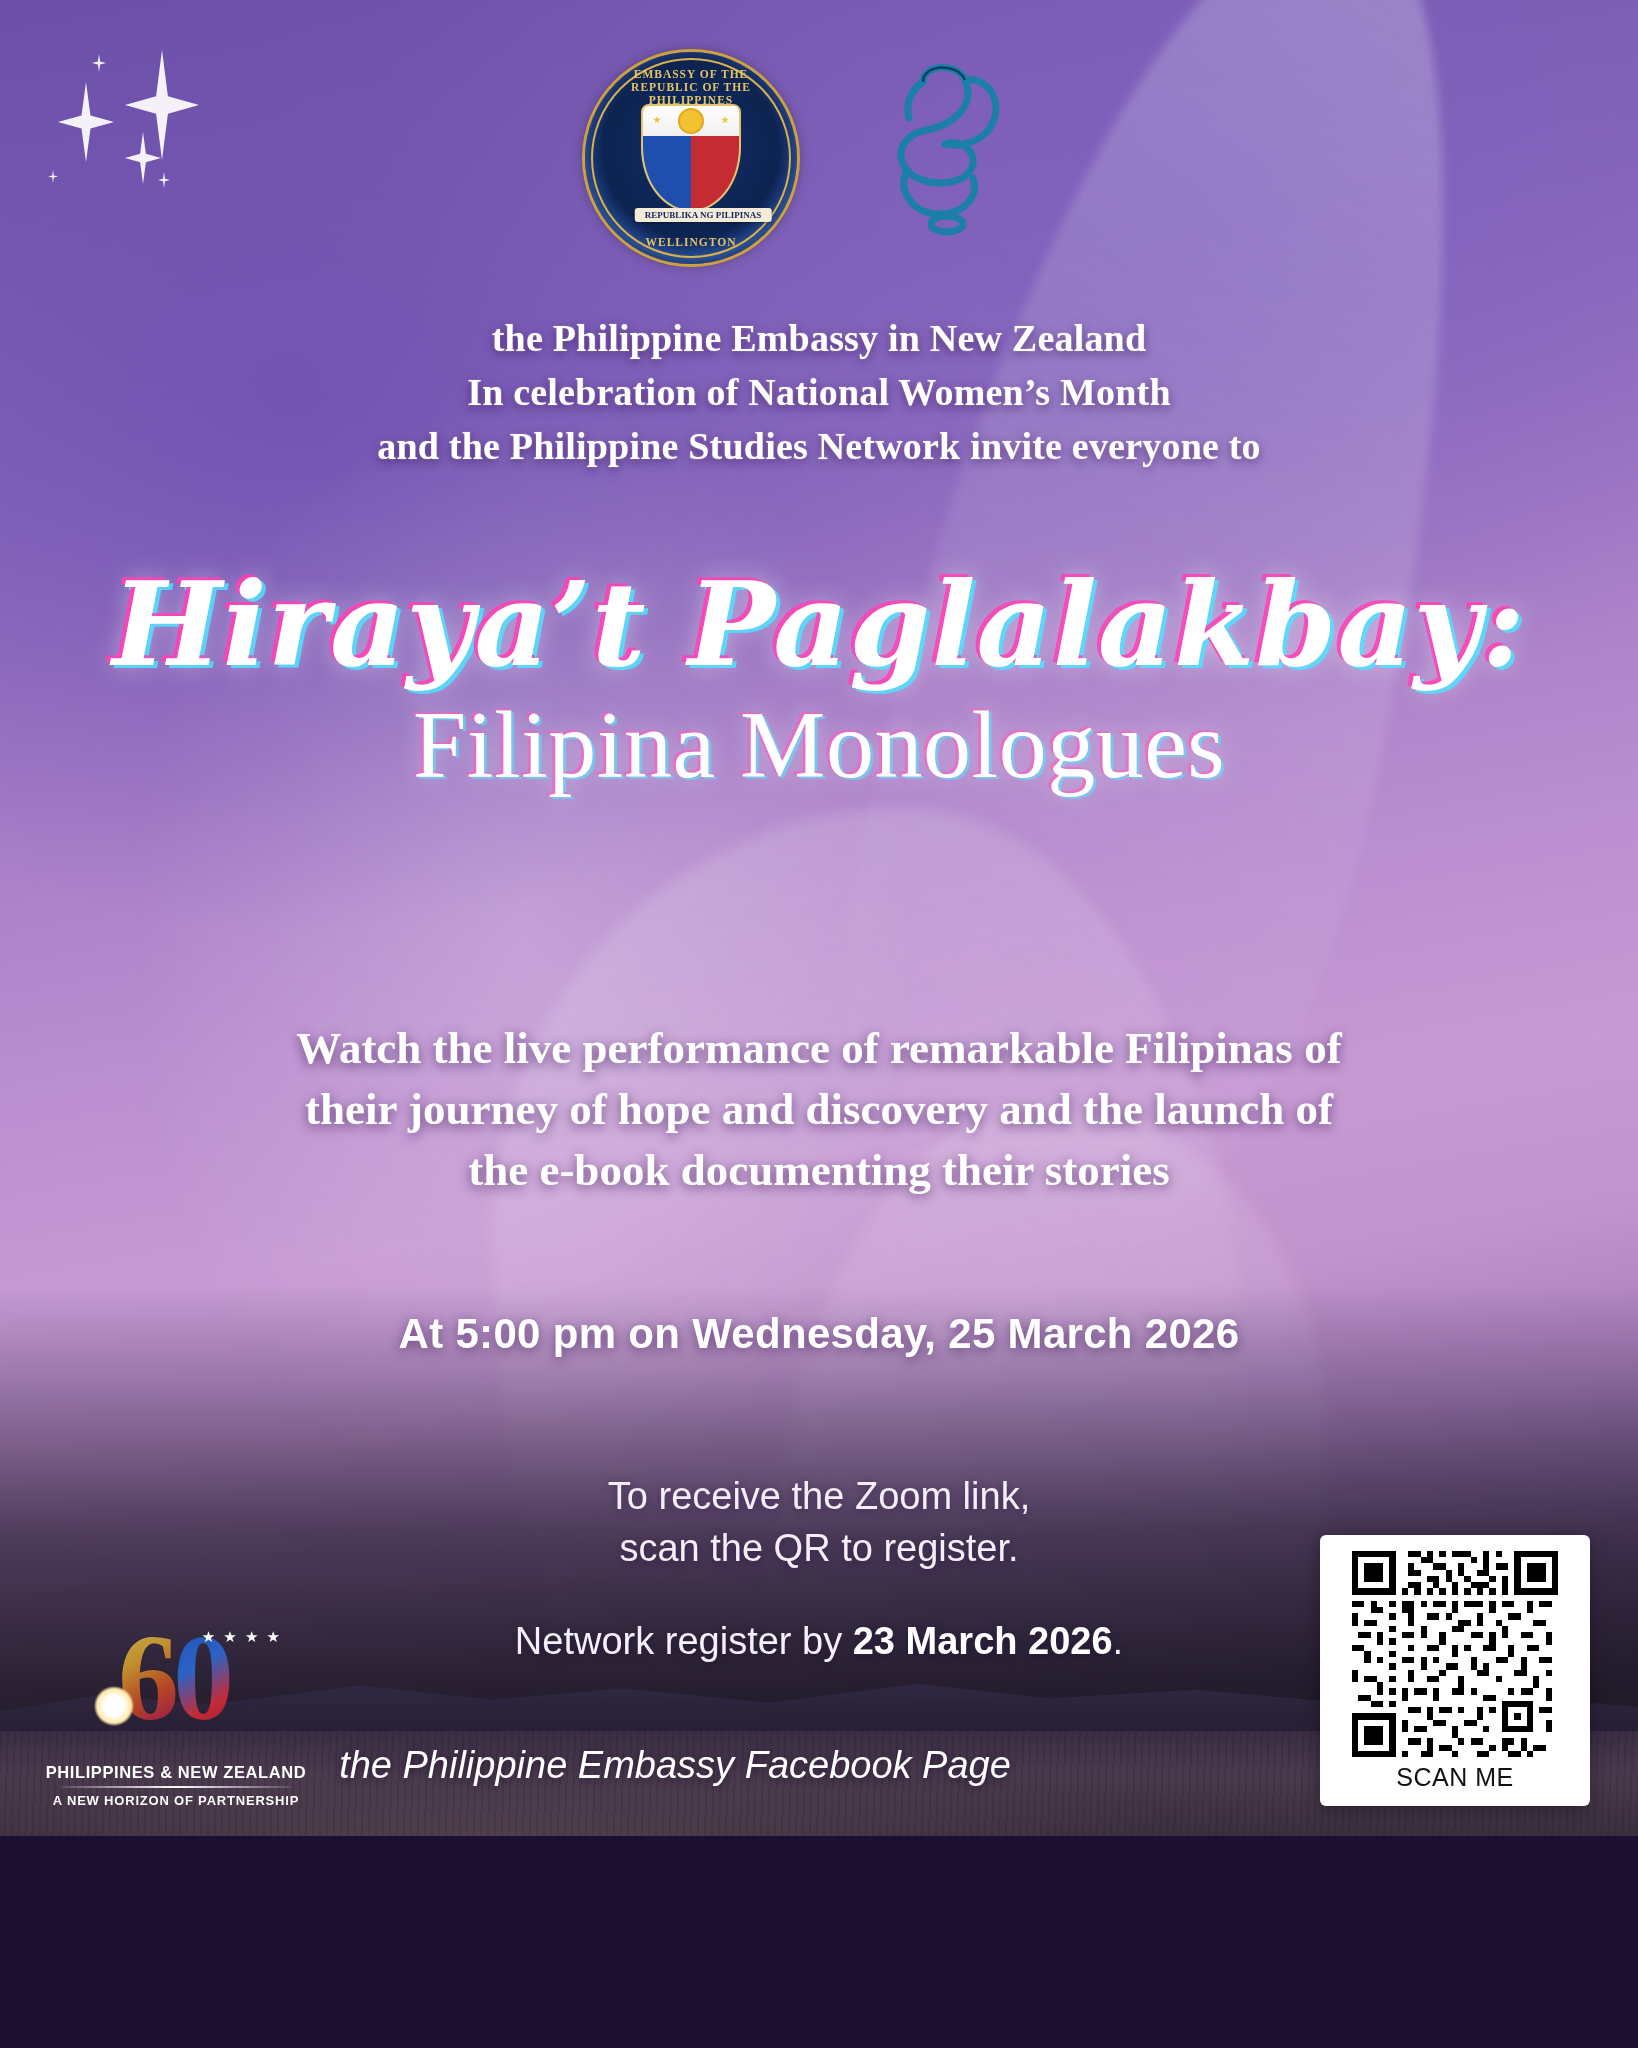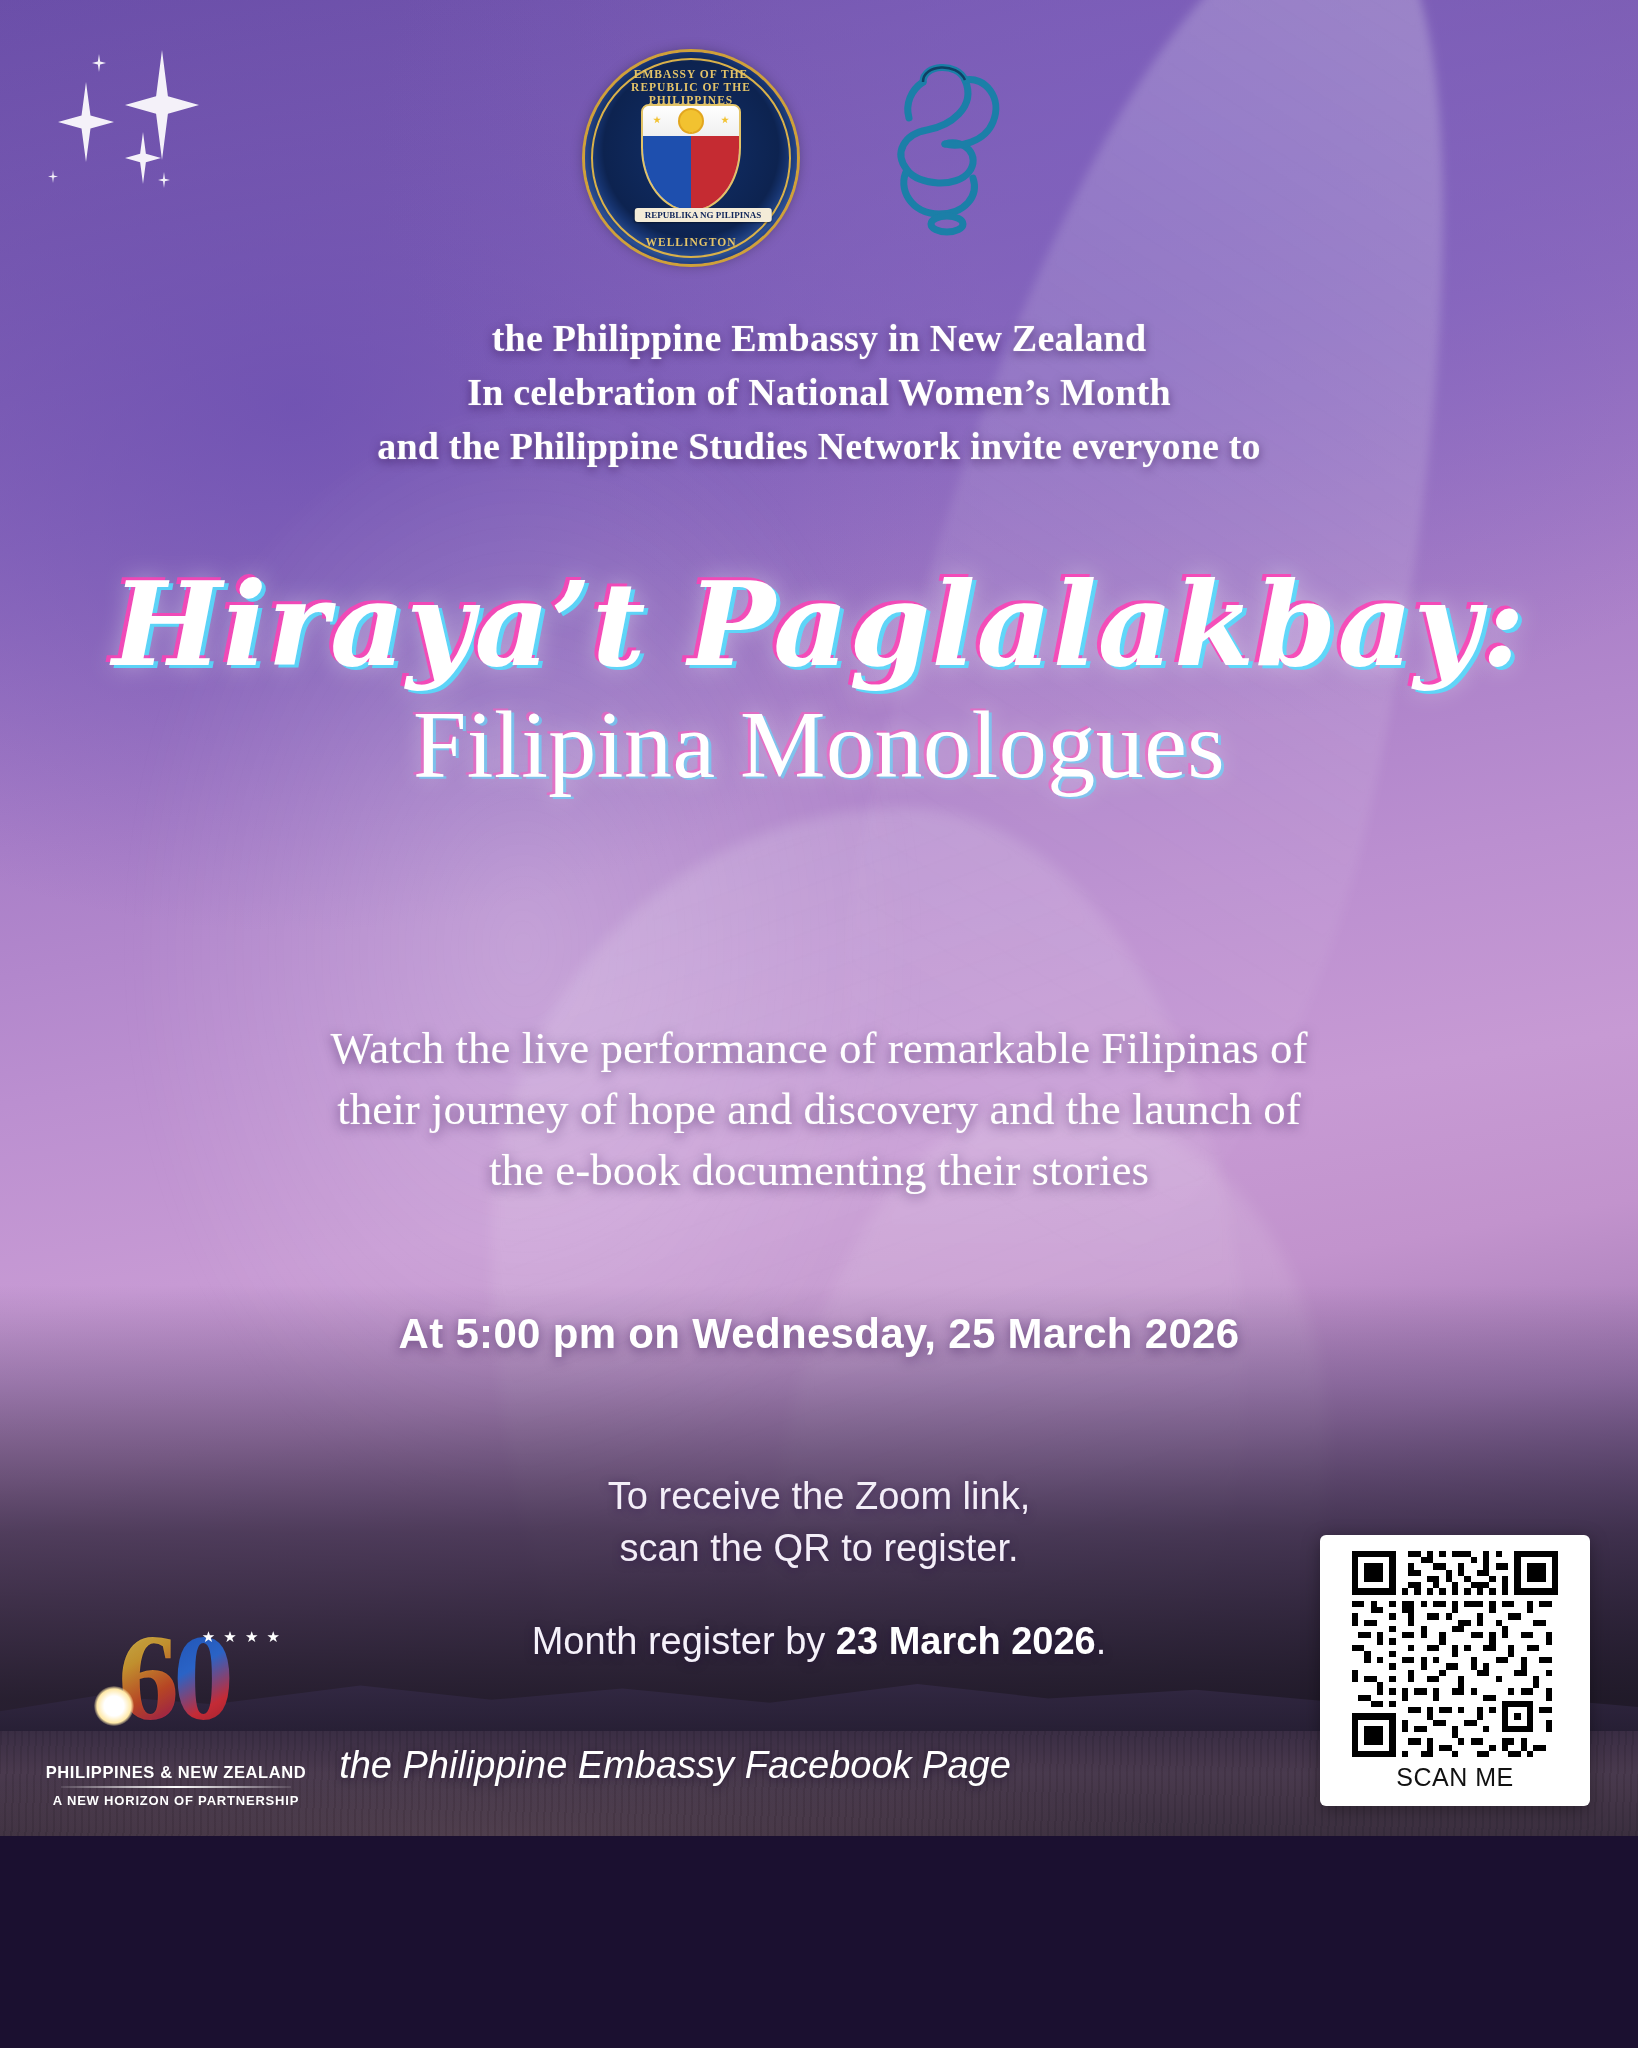--- a/index.html
+++ b/index.html
@@ -276,21 +276,21 @@
        0 0 24px rgba(255,255,255,0.4);
   }
 
   .body-text {
     position: absolute;
     top: 1018px;
     left: 0; right: 0;
     text-align: center;
     color: #ffffff;
     font-family: "Liberation Serif", serif;
-    font-weight: normal;
+    font-weight: bold;
     font-size: 45px;
     line-height: 1.36;
     text-shadow: 0 3px 12px rgba(45,12,75,0.6), 0 0 2px rgba(255,255,255,0.3);
   }
 
   .datetime {
     position: absolute;
     top: 1310px;
     left: 0; right: 0;
     text-align: center;
@@ -507,21 +507,21 @@
   </div>
 
   <div class="datetime">At 5:00 pm on Wednesday, 25 March 2026</div>
 
   <div class="zoom-note">
     <div>To receive the Zoom link,</div>
     <div>scan the QR to register.</div>
   </div>
 
   <div class="deadline">
-    <span>Month register by </span><b>23 March 2026</b><span>.</span>
+    <span>Network register by </span><b>23 March 2026</b><span>.</span>
   </div>
 
   <div class="livestream">
     <div>the Philippine Embassy Facebook Page</div>
   </div>
 
   <div class="anniv">
     <div class="sixty">
       <span class="six">6</span>
       <span class="zero">0</span>

